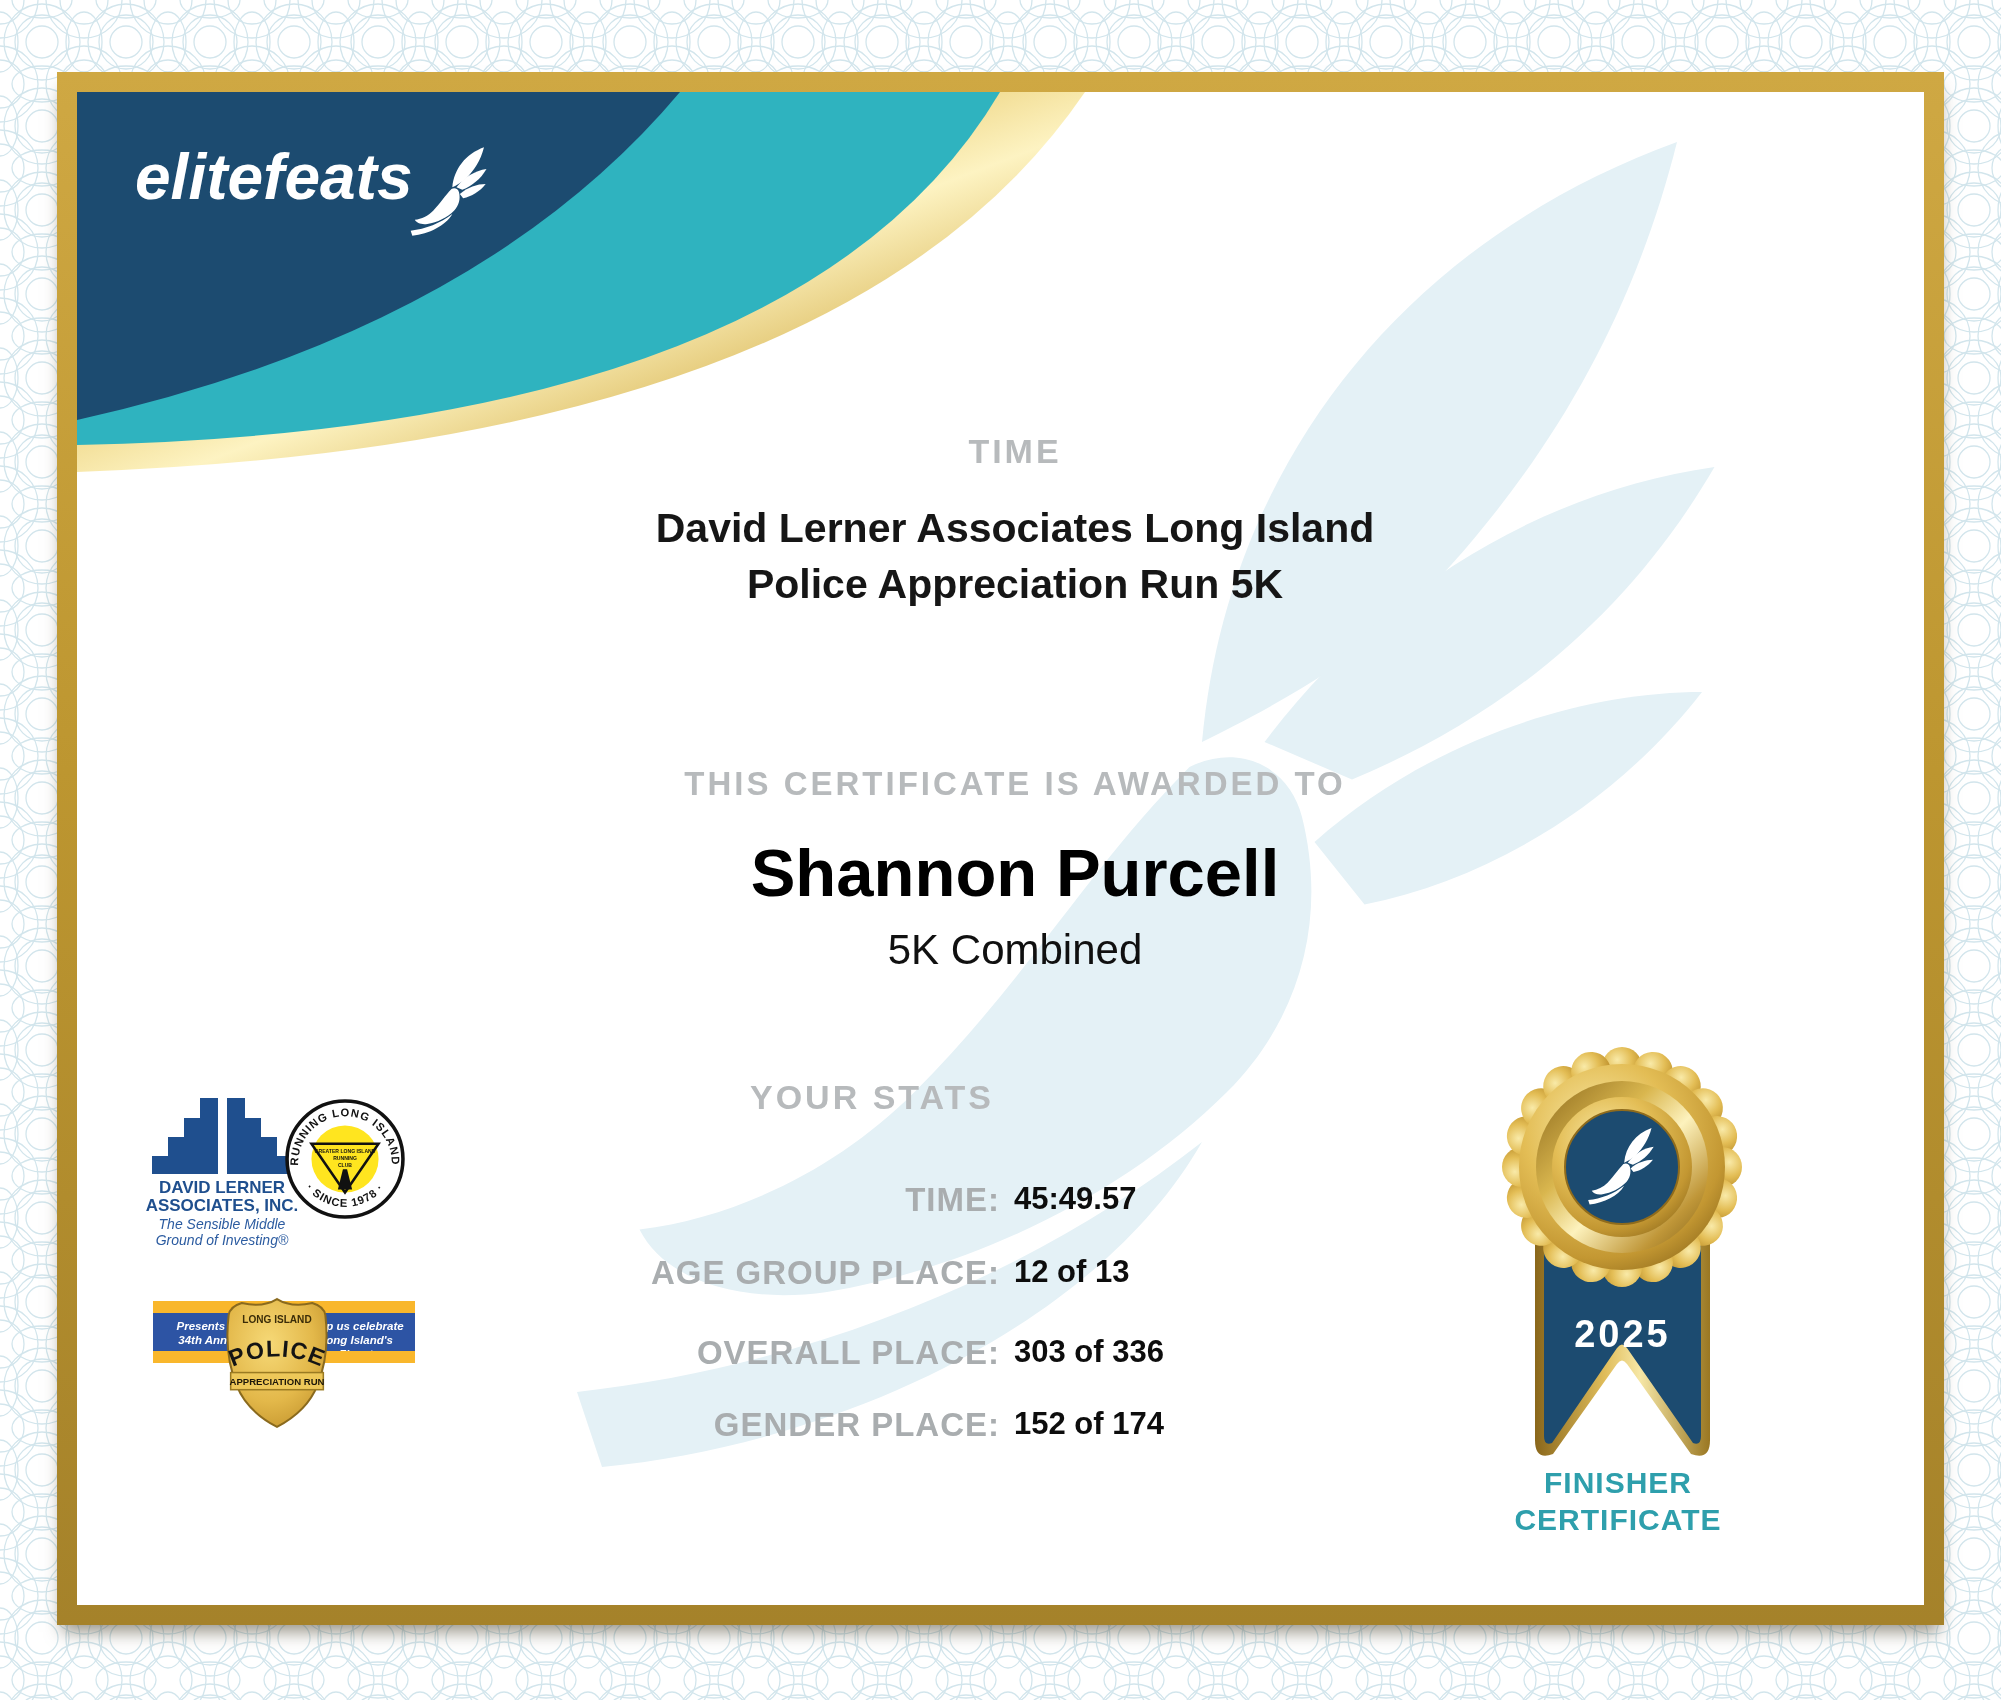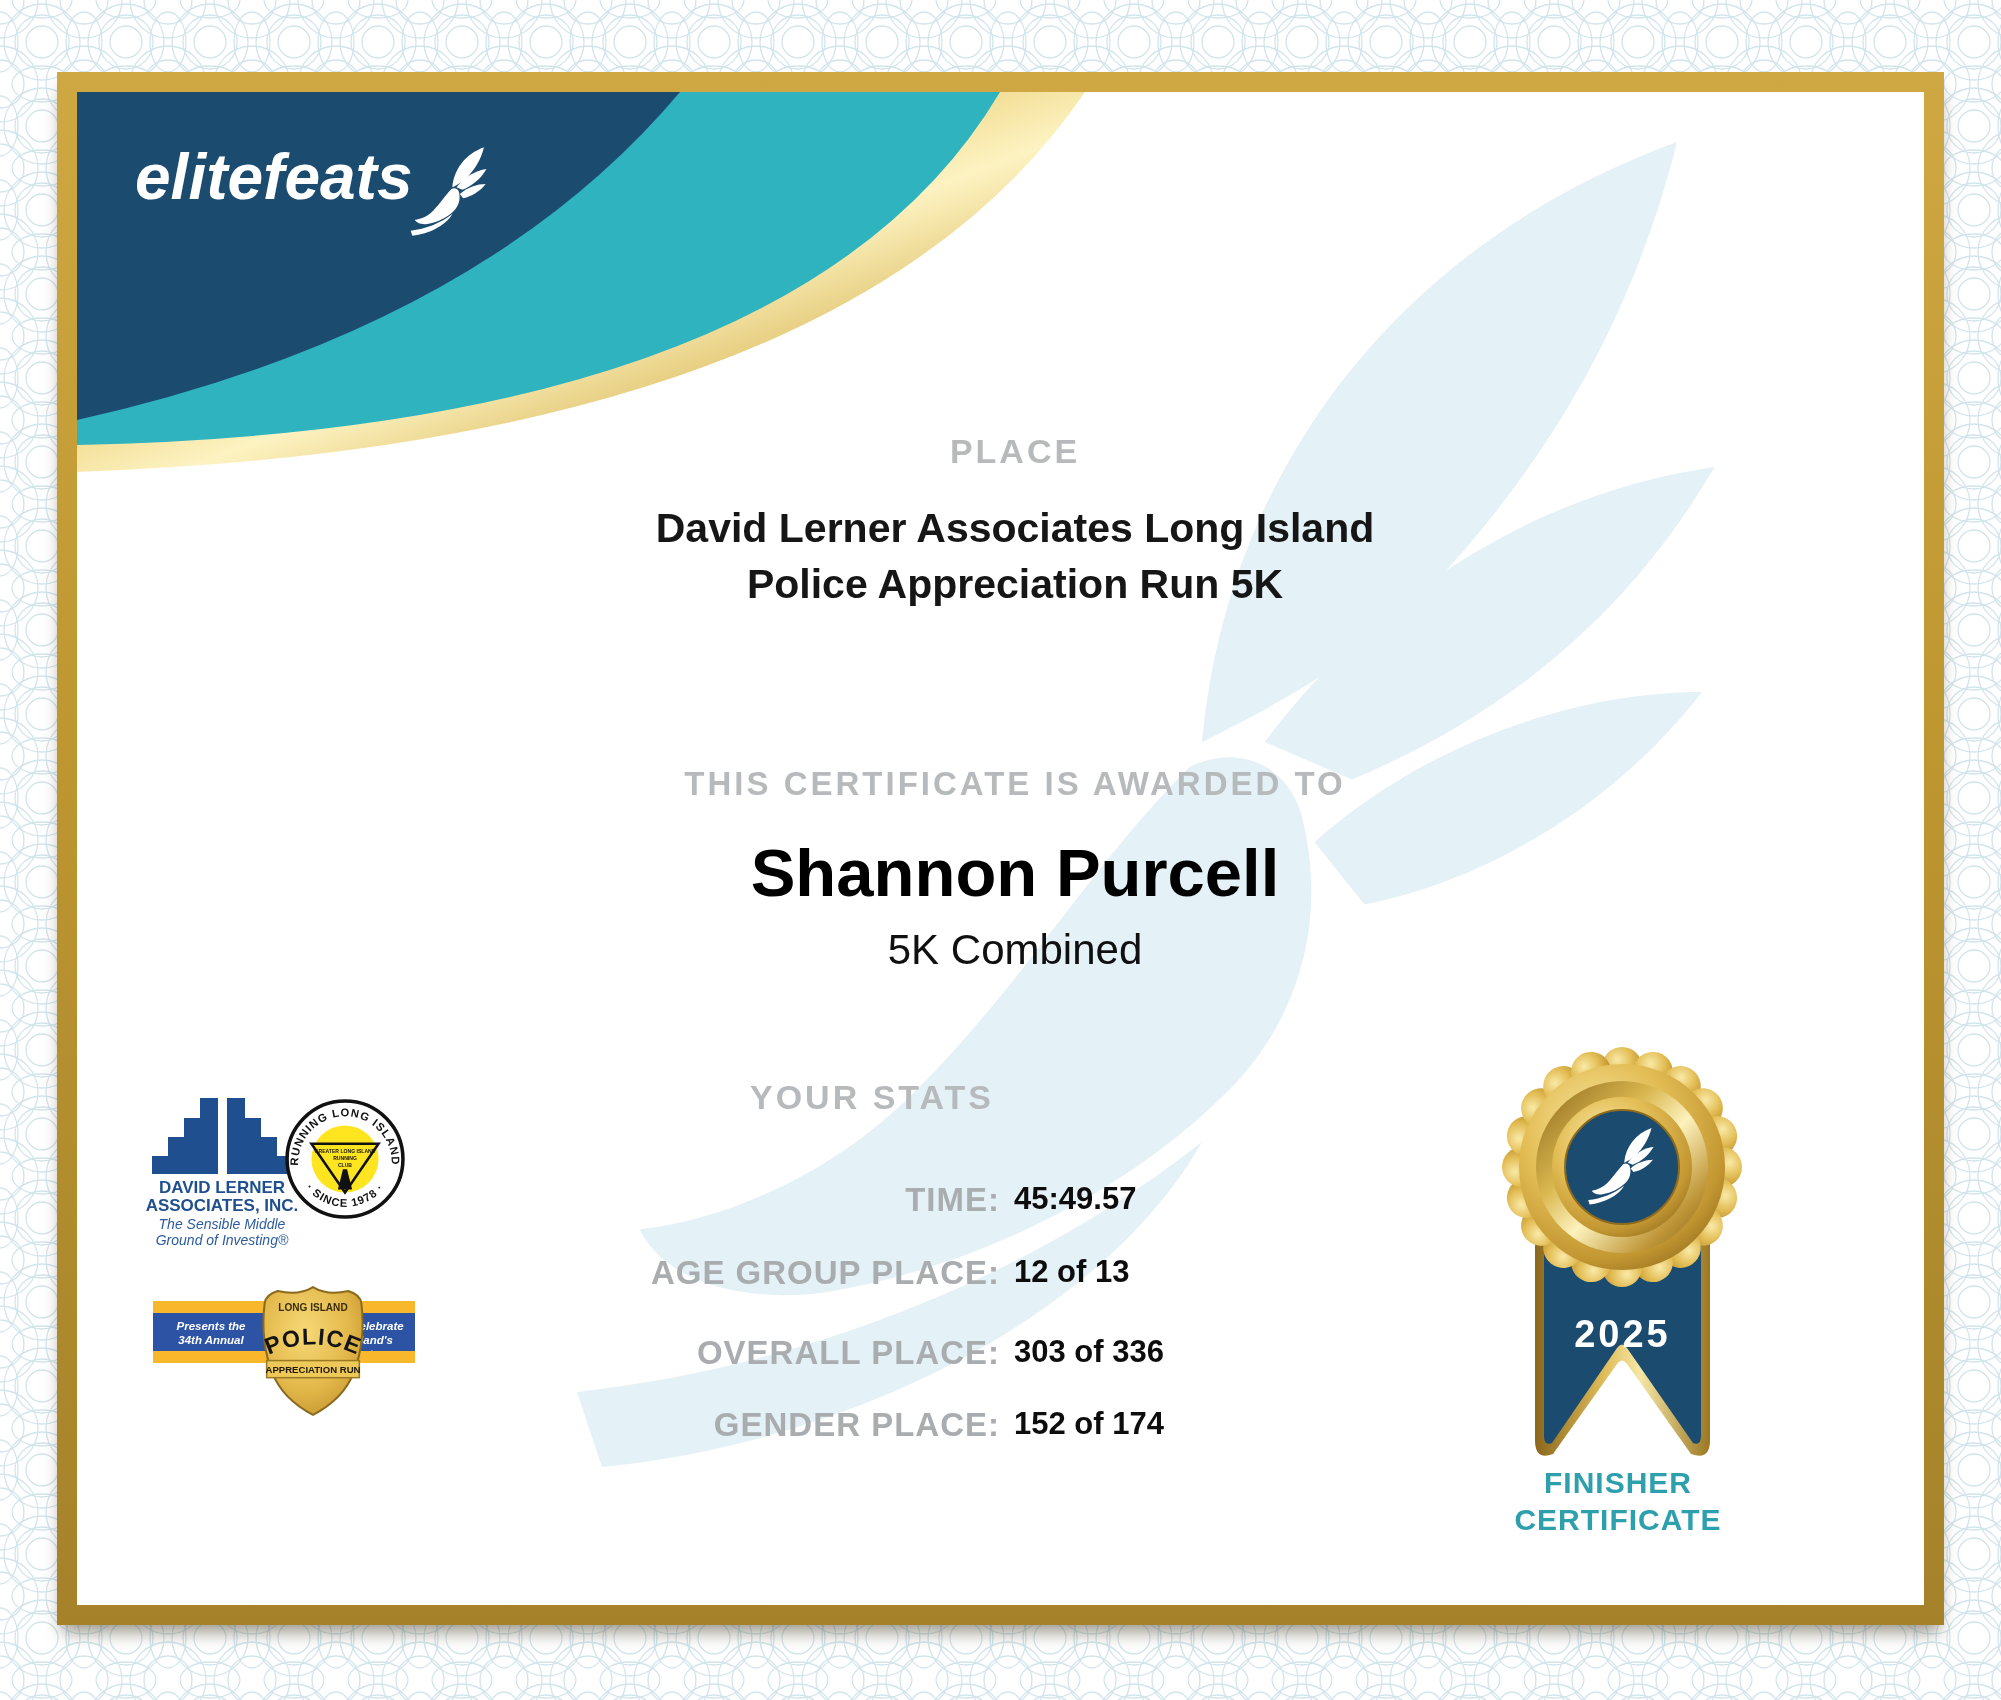--- a/index.html
+++ b/index.html
@@ -30,21 +30,21 @@
   .stat-row{position:absolute;left:0;width:100%;height:46px;}
   .stat-label{position:absolute;right:924px;font-size:33px;font-weight:700;color:#a9adaf;letter-spacing:1px;white-space:nowrap;}
   .stat-value{position:absolute;left:937px;font-size:31px;font-weight:700;color:#0d0d0d;white-space:nowrap;}
 
   
   .police{left:76px;top:1191px;width:262px;height:138px;}
   .banner-strip{position:absolute;left:0;width:262px;}
   .banner-yellow{height:12px;background:#f9b72c;}
   .banner-blue{height:38px;background:#2d54a4;}
   .banner-text{position:absolute;color:#ffffff;font-size:11.5px;font-weight:700;font-style:italic;line-height:14px;top:6px;}
-  .badge-wrap{position:absolute;left:68px;top:0;margin-left:36px;}
+  .badge-wrap{position:absolute;left:68px;top:12px;}
 
   
   .finisher{left:1541px;top:1372px;font-size:30px;font-weight:700;color:#2e9fac;letter-spacing:1px;line-height:37px;}
 </style>
 </head>
 <body>
 
 <div class="page">
 
   <svg class="guilloche" width="2001" height="1700">
@@ -110,21 +110,21 @@
 
       <div class="abs brand">
         <span class="brand-text">elitefeats</span>
         <svg class="brand-icon" width="100" height="112" viewBox="0 0 120 120">
           <g color="#ffffff">
               <use href="#wingfoot" width="120" height="120"></use>
             </g>
         </svg>
       </div>
 
-      <div class="abs centered muted-heading event-label">PLACE</div>
+      <div class="abs centered muted-heading event-label">TIME</div>
       <div class="abs centered event-name">
         <div>David Lerner Associates Long Island</div>
         <div>Police Appreciation Run 5K</div>
       </div>
       <div class="abs centered muted-heading awarded-label">THIS CERTIFICATE IS AWARDED TO</div>
       <div class="abs centered recipient">Shannon Purcell</div>
       <div class="abs centered division">5K Combined</div>
       <div class="abs centered muted-heading stats-label">YOUR STATS</div>
 
       <div class="stat-row" style="top:1089px">

